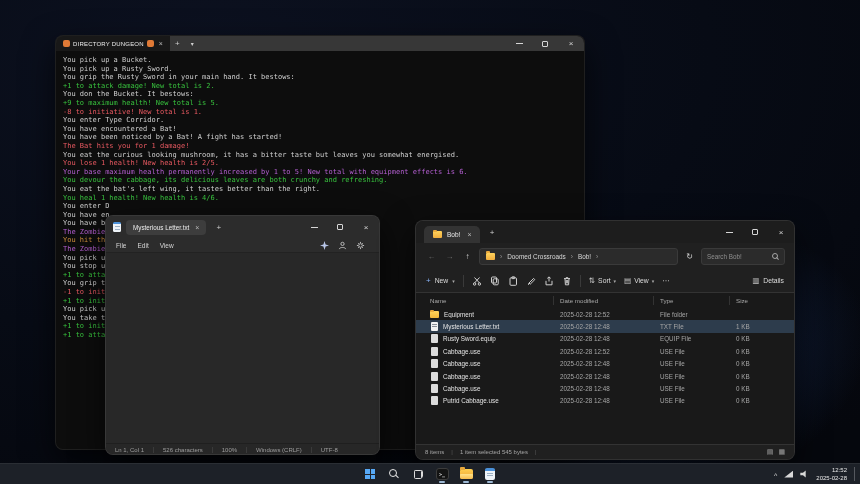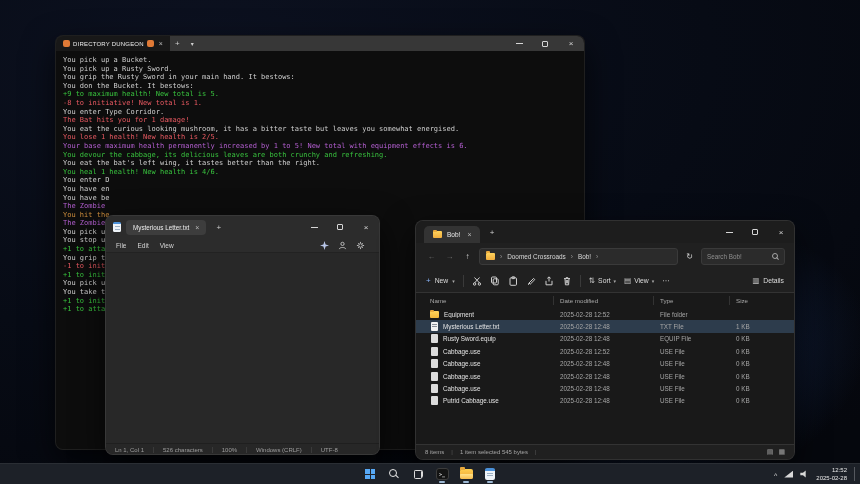--- a/index.html
+++ b/index.html
@@ -198,24 +198,27 @@
             <i class="sq"></i>
           </span>
         <span class="cap">×</span>
       </div>
     </header>
     <div class="t-body">
 
     <div class="tline c-white"><span>You pick up a Bucket.</span></div>
         <div class="tline c-white"><span>You pick up a Rusty Sword.</span></div>
         <div class="tline c-white"><span>You grip the Rusty Sword in your main hand. It bestows:</span></div>
+        <div class="tline c-green"><span>+1 to attack damage! New total is 2.</span></div>
         <div class="tline c-white"><span>You don the Bucket. It bestows:</span></div>
         <div class="tline c-green"><span>+9 to maximum health! New total is 5.</span></div>
         <div class="tline c-red"><span>-8 to initiative! New total is 1.</span></div>
         <div class="tline c-white"><span>You enter Type Corridor.</span></div>
+        <div class="tline c-white"><span>You have encountered a Bat!</span></div>
+        <div class="tline c-white"><span>You have been noticed by a Bat! A fight has started!</span></div>
         <div class="tline c-red"><span>The Bat hits you for 1 damage!</span></div>
         <div class="tline c-white"><span>You eat the curious looking mushroom, it has a bitter taste but leaves you somewhat energised.</span></div>
         <div class="tline c-red"><span>You lose 1 health! New health is 2/5.</span></div>
         <div class="tline c-purple"><span>Your base maximum health permanently increased by 1 to 5! New total with equipment effects is 6.</span></div>
         <div class="tline c-green"><span>You devour the cabbage, its delicious leaves are both crunchy and refreshing.</span></div>
         <div class="tline c-white"><span>You eat the bat's left wing, it tastes better than the right.</span></div>
         <div class="tline c-green"><span>You heal 1 health! New health is 4/6.</span></div>
         <div class="tline c-white"><span>You enter D</span></div>
         <div class="tline c-white"><span>You have en</span></div>
         <div class="tline c-white"><span>You have be</span></div>

